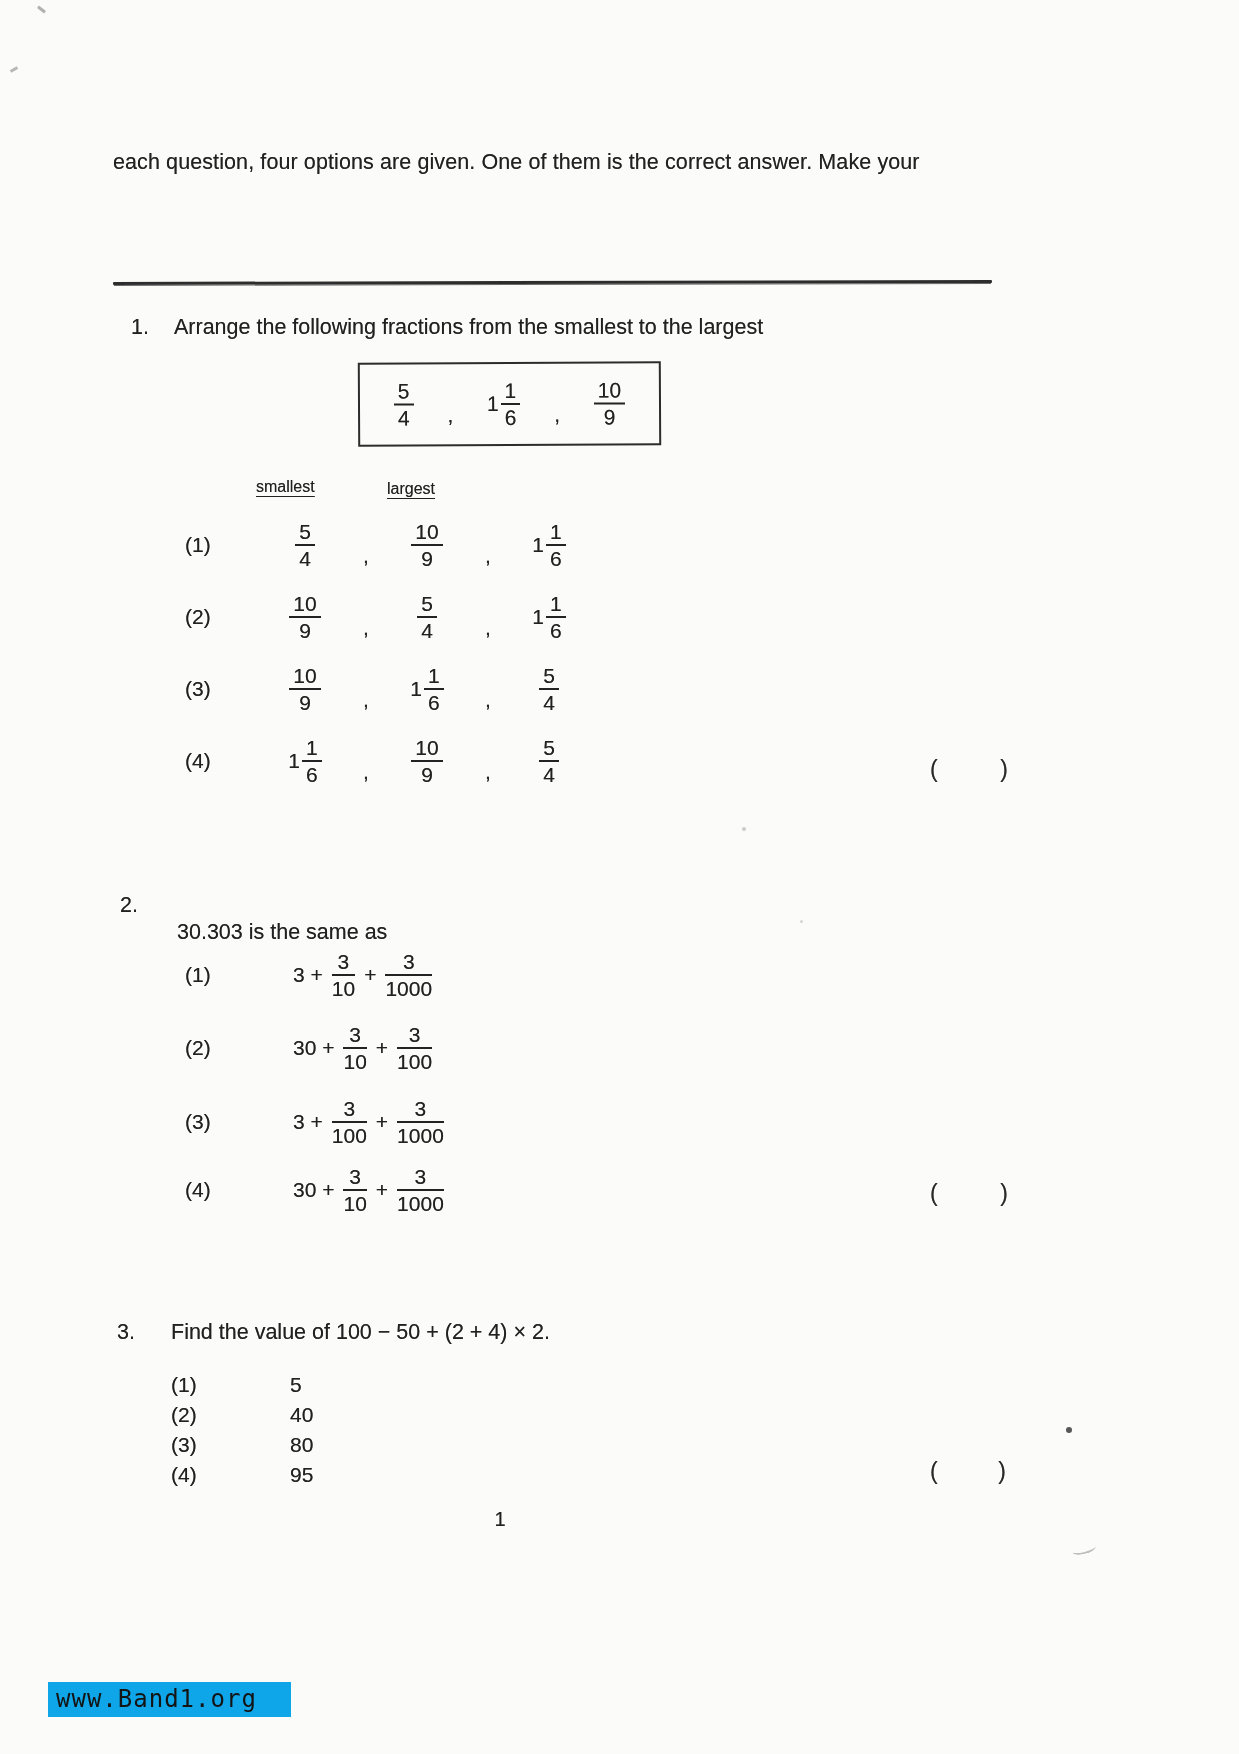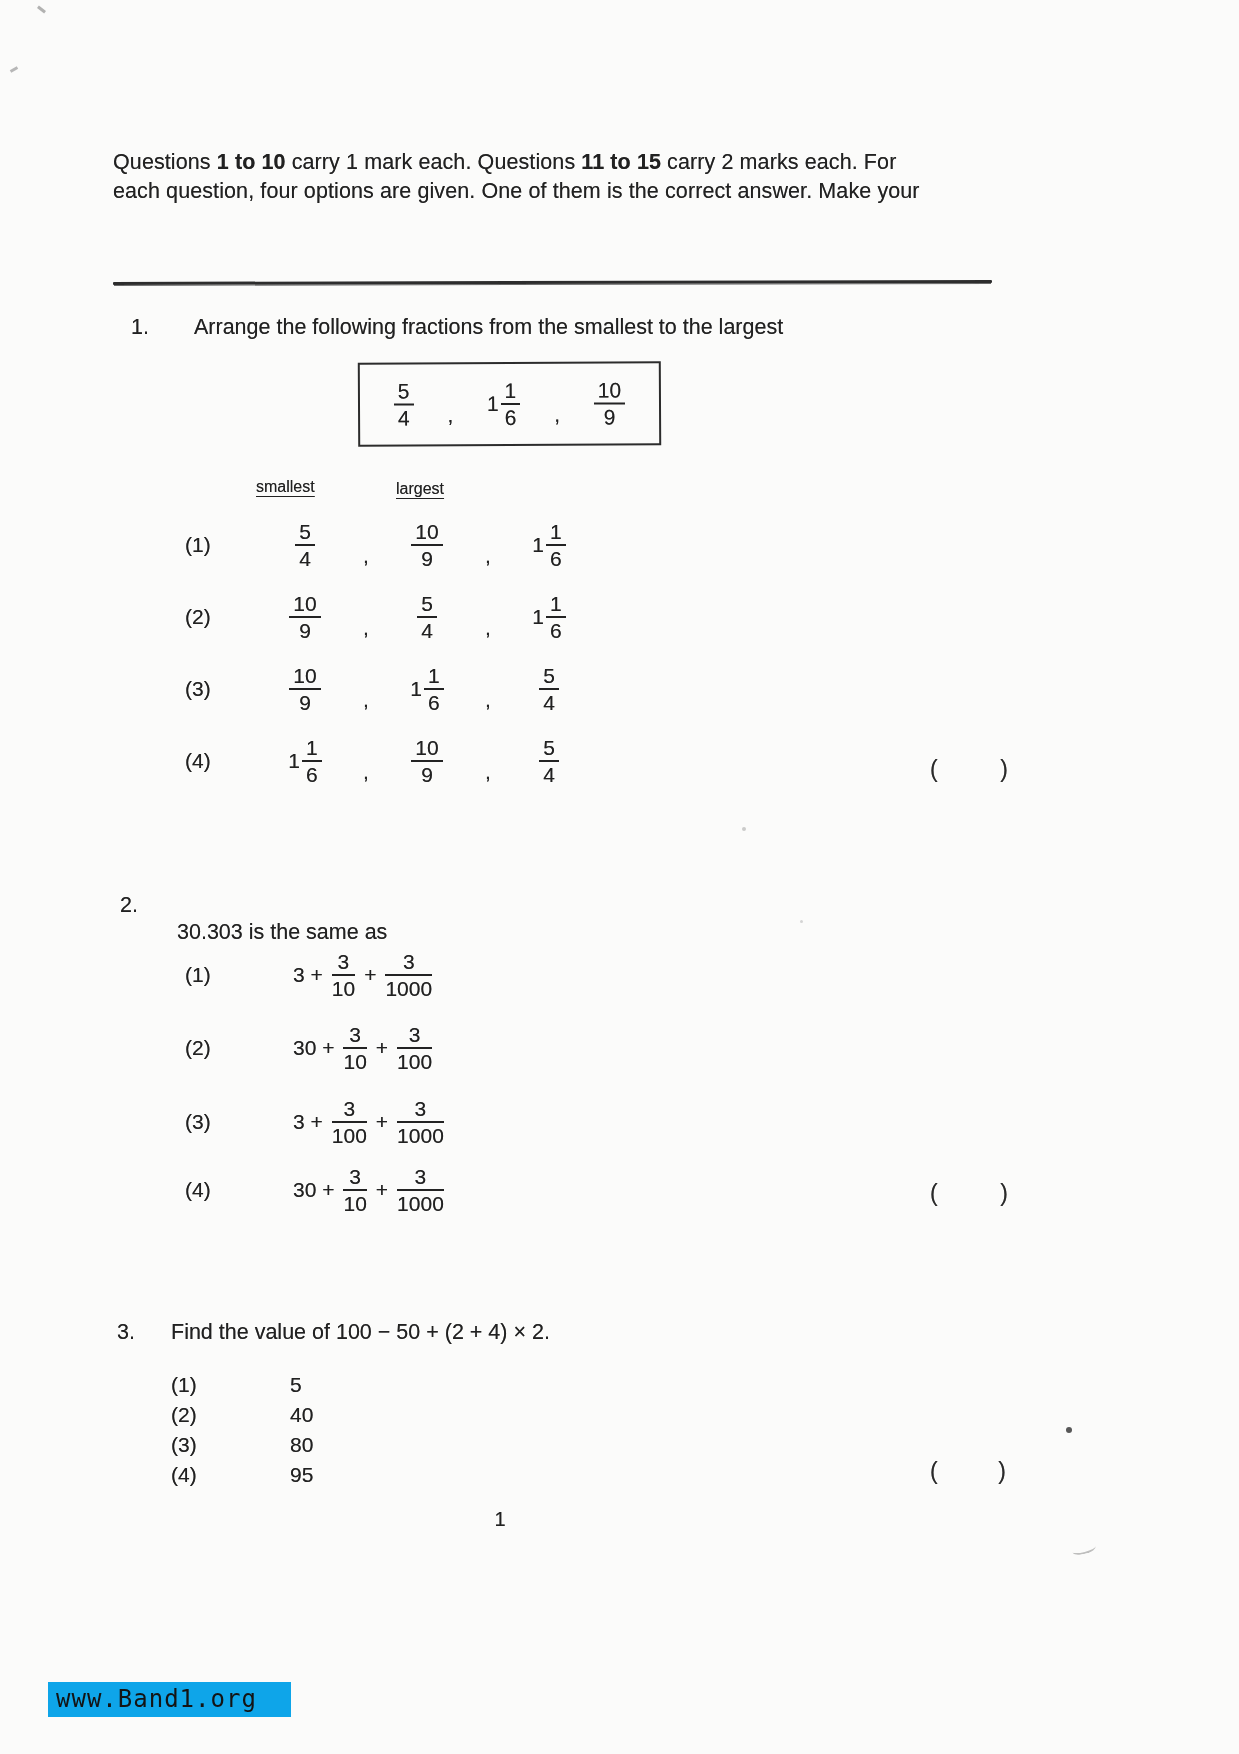--- a/index.html
+++ b/index.html
@@ -60,28 +60,27 @@
 <div class="page">
 
   <div class="artifact tick" style="left:37px;top:8px;width:9px;height:3px;transform:rotate(38deg);opacity:.65;"></div>
   <div class="artifact tick" style="left:10px;top:68px;width:8px;height:3px;transform:rotate(-30deg);opacity:.6;"></div>
   <div class="artifact dot" style="left:742px;top:827px;width:4px;height:4px;opacity:.25;"></div>
   <div class="artifact dot" style="left:800px;top:920px;width:3px;height:3px;opacity:.2;"></div>
   <div class="artifact dot" style="left:1066px;top:1427px;width:6px;height:6px;opacity:.85;"></div>
   <div class="artifact squiggle" style="left:1072px;top:1544px;"></div>
 
   <div class="abs hdr" style="left:113px;top:148px;width:880px;">
-    <div><span>Questions </span><span class="b">1 to 10</span><span> carry 1 mark each. Questions </span><span class="b">11 to 15</span><span> carry 2 marks each. For</span></div>
     <div>each question, four options are given. One of them is the correct answer. Make your</div>
   </div>
 
   <div class="abs divider" style="left:113px;top:281px;width:879px;"></div>
 
   <div class="abs qnum" style="left:131px;top:315px;">1.</div>
-  <div class="abs qtext" style="left:194px;top:315px;text-align:right;">Arrange the following fractions from the smallest to the largest</div>
+  <div class="abs qtext" style="left:174px;top:315px;text-align:right;">Arrange the following fractions from the smallest to the largest</div>
 
   <div class="abs fracbox" style="left:358px;top:362px;width:303px;height:84px;">
     <span class="mixed">
         <span class="frac">
           <span class="num">5</span>
           <span class="den">4</span>
         </span>
       </span>
     <span class="comma">,</span>
     <span class="mixed">
@@ -94,21 +93,21 @@
     <span class="comma">,</span>
     <span class="mixed">
         <span class="frac">
           <span class="num">10</span>
           <span class="den">9</span>
         </span>
       </span>
   </div>
 
   <div class="abs collab" style="left:256px;top:478px;">smallest</div>
-  <div class="abs collab" style="left:396px;top:480px;">largest</div>
+  <div class="abs collab" style="left:387px;top:480px;">largest</div>
 
   <div class="abs optrow" style="left:185px;top:513px;">
     <span class="optlabel">(1)</span>
     <span class="cell"><span class="mixed">
           <span class="frac">
             <span class="num">5</span>
             <span class="den">4</span>
           </span>
         </span></span>
     <span class="sep comma">,</span>

